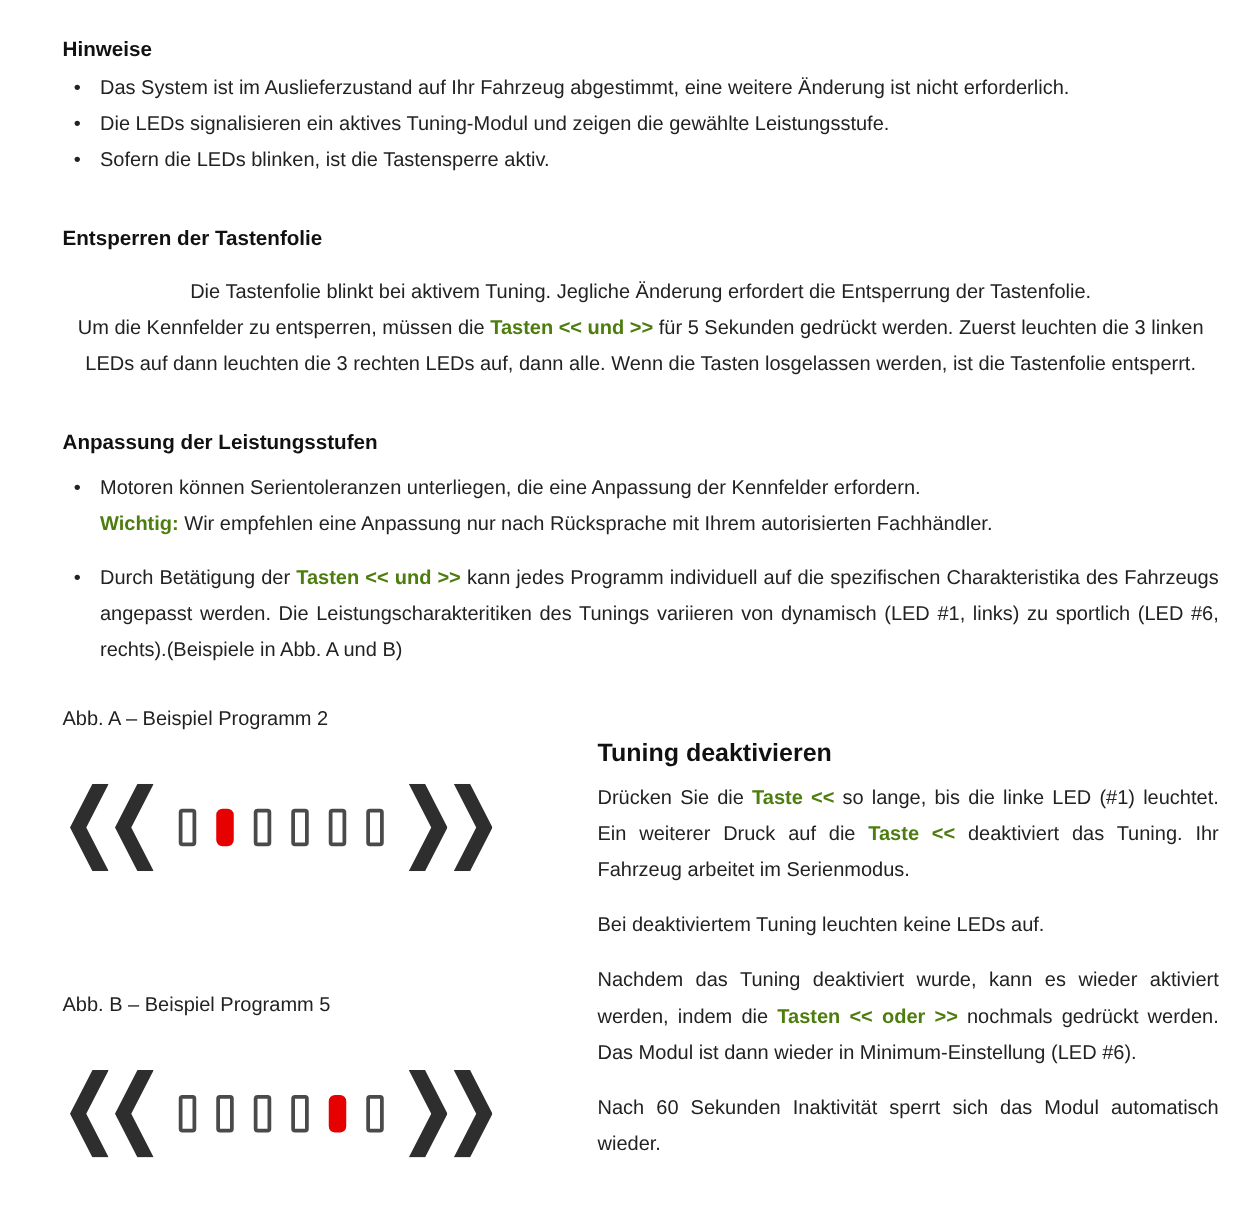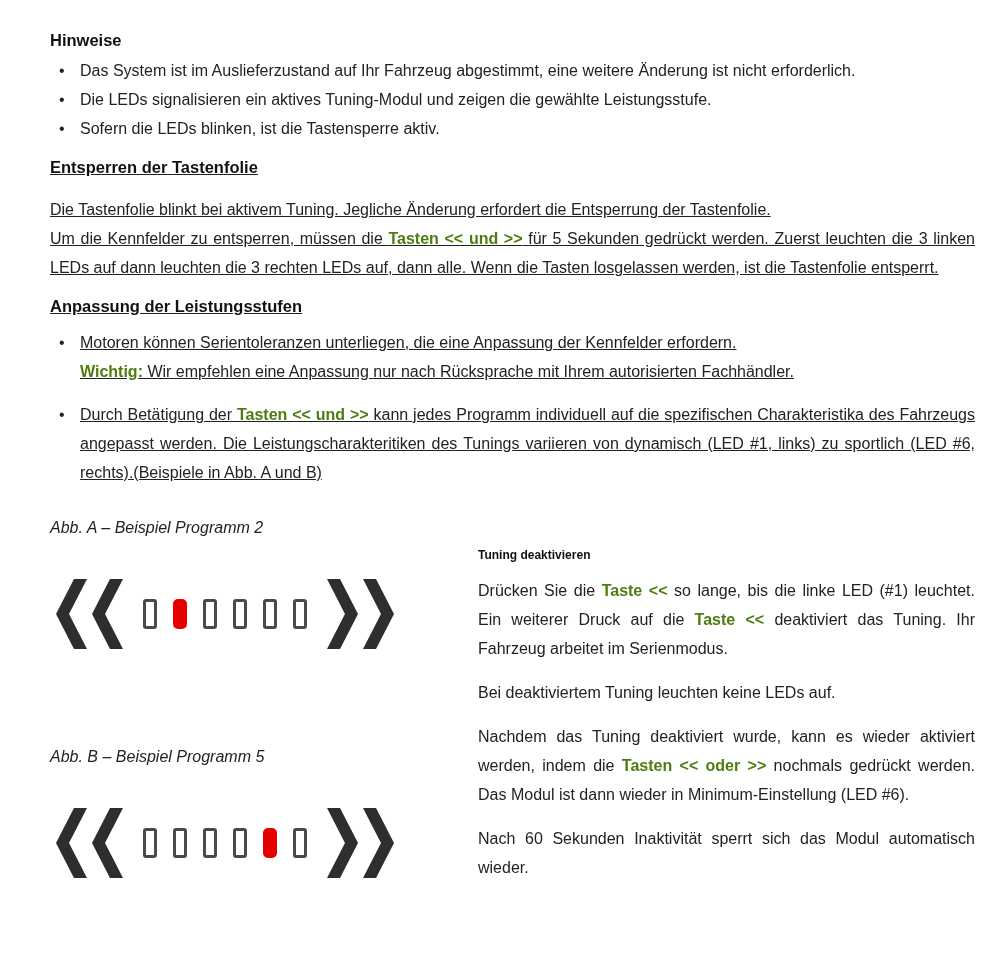--- a/index.html
+++ b/index.html
@@ -28,30 +28,30 @@
   ul.bullets { list-style: none; margin: 4px 0 0 0; padding: 0; }
   ul.bullets li { position: relative; padding-left: 30px; margin: 0; }
   ul.bullets li::before {
     content: "\2022";
     position: absolute; left: 9px; top: 0;
     color: #222222;
   }
   ul.bullets.spaced li { margin-top: 10px; }
   ul.bullets.spaced li + li { margin-top: 14px; }
 
-  .section { margin-top: 12px; text-decoration: underline; }
-  .section p { margin: 12px 0 0 0; }
+  .section { margin-top: 36px; }
+  .section p { margin: 12px 0 0 0; text-align: center; }
   .para-tight { margin: 0 0 0 0 !important; }
 
   
   .columns { display: flex; margin-top: 26px; }
   .fig-col { width: 428px; flex: 0 0 428px; }
   .text-col { flex: 1; margin-top: 30px; }
 
-  .fig-label { margin: 0; font-style: italic; }
+  .fig-label { margin: 0; }
   .fig-label-b { margin: 92px 0 0 0; }
 
   .fig {
     display: flex;
     align-items: center;
     margin: 36px 0 0 6px;
     height: 72px;
   }
   .chev-pair { display: flex; gap: 5px; }
   .chev {
@@ -68,21 +68,21 @@
     border-radius: 3px;
     background: #ffffff;
   }
   .led-on {
     background: var(--led-active, #e60000);
     border-color: var(--led-active, #e60000);
     border-radius: 5px;
   }
 
   .text-col h4 {
-    font-size: 12px;
+    font-size: 20px;
     font-weight: bold;
     color: #111111;
     margin: 0 0 9px 0;
     line-height: 24px;
   }
   .text-col p { margin: 0 0 15px 0; }
   .text-col .block + h4 { margin-top: 4px; }
 </style>
 </head>
 <body>

